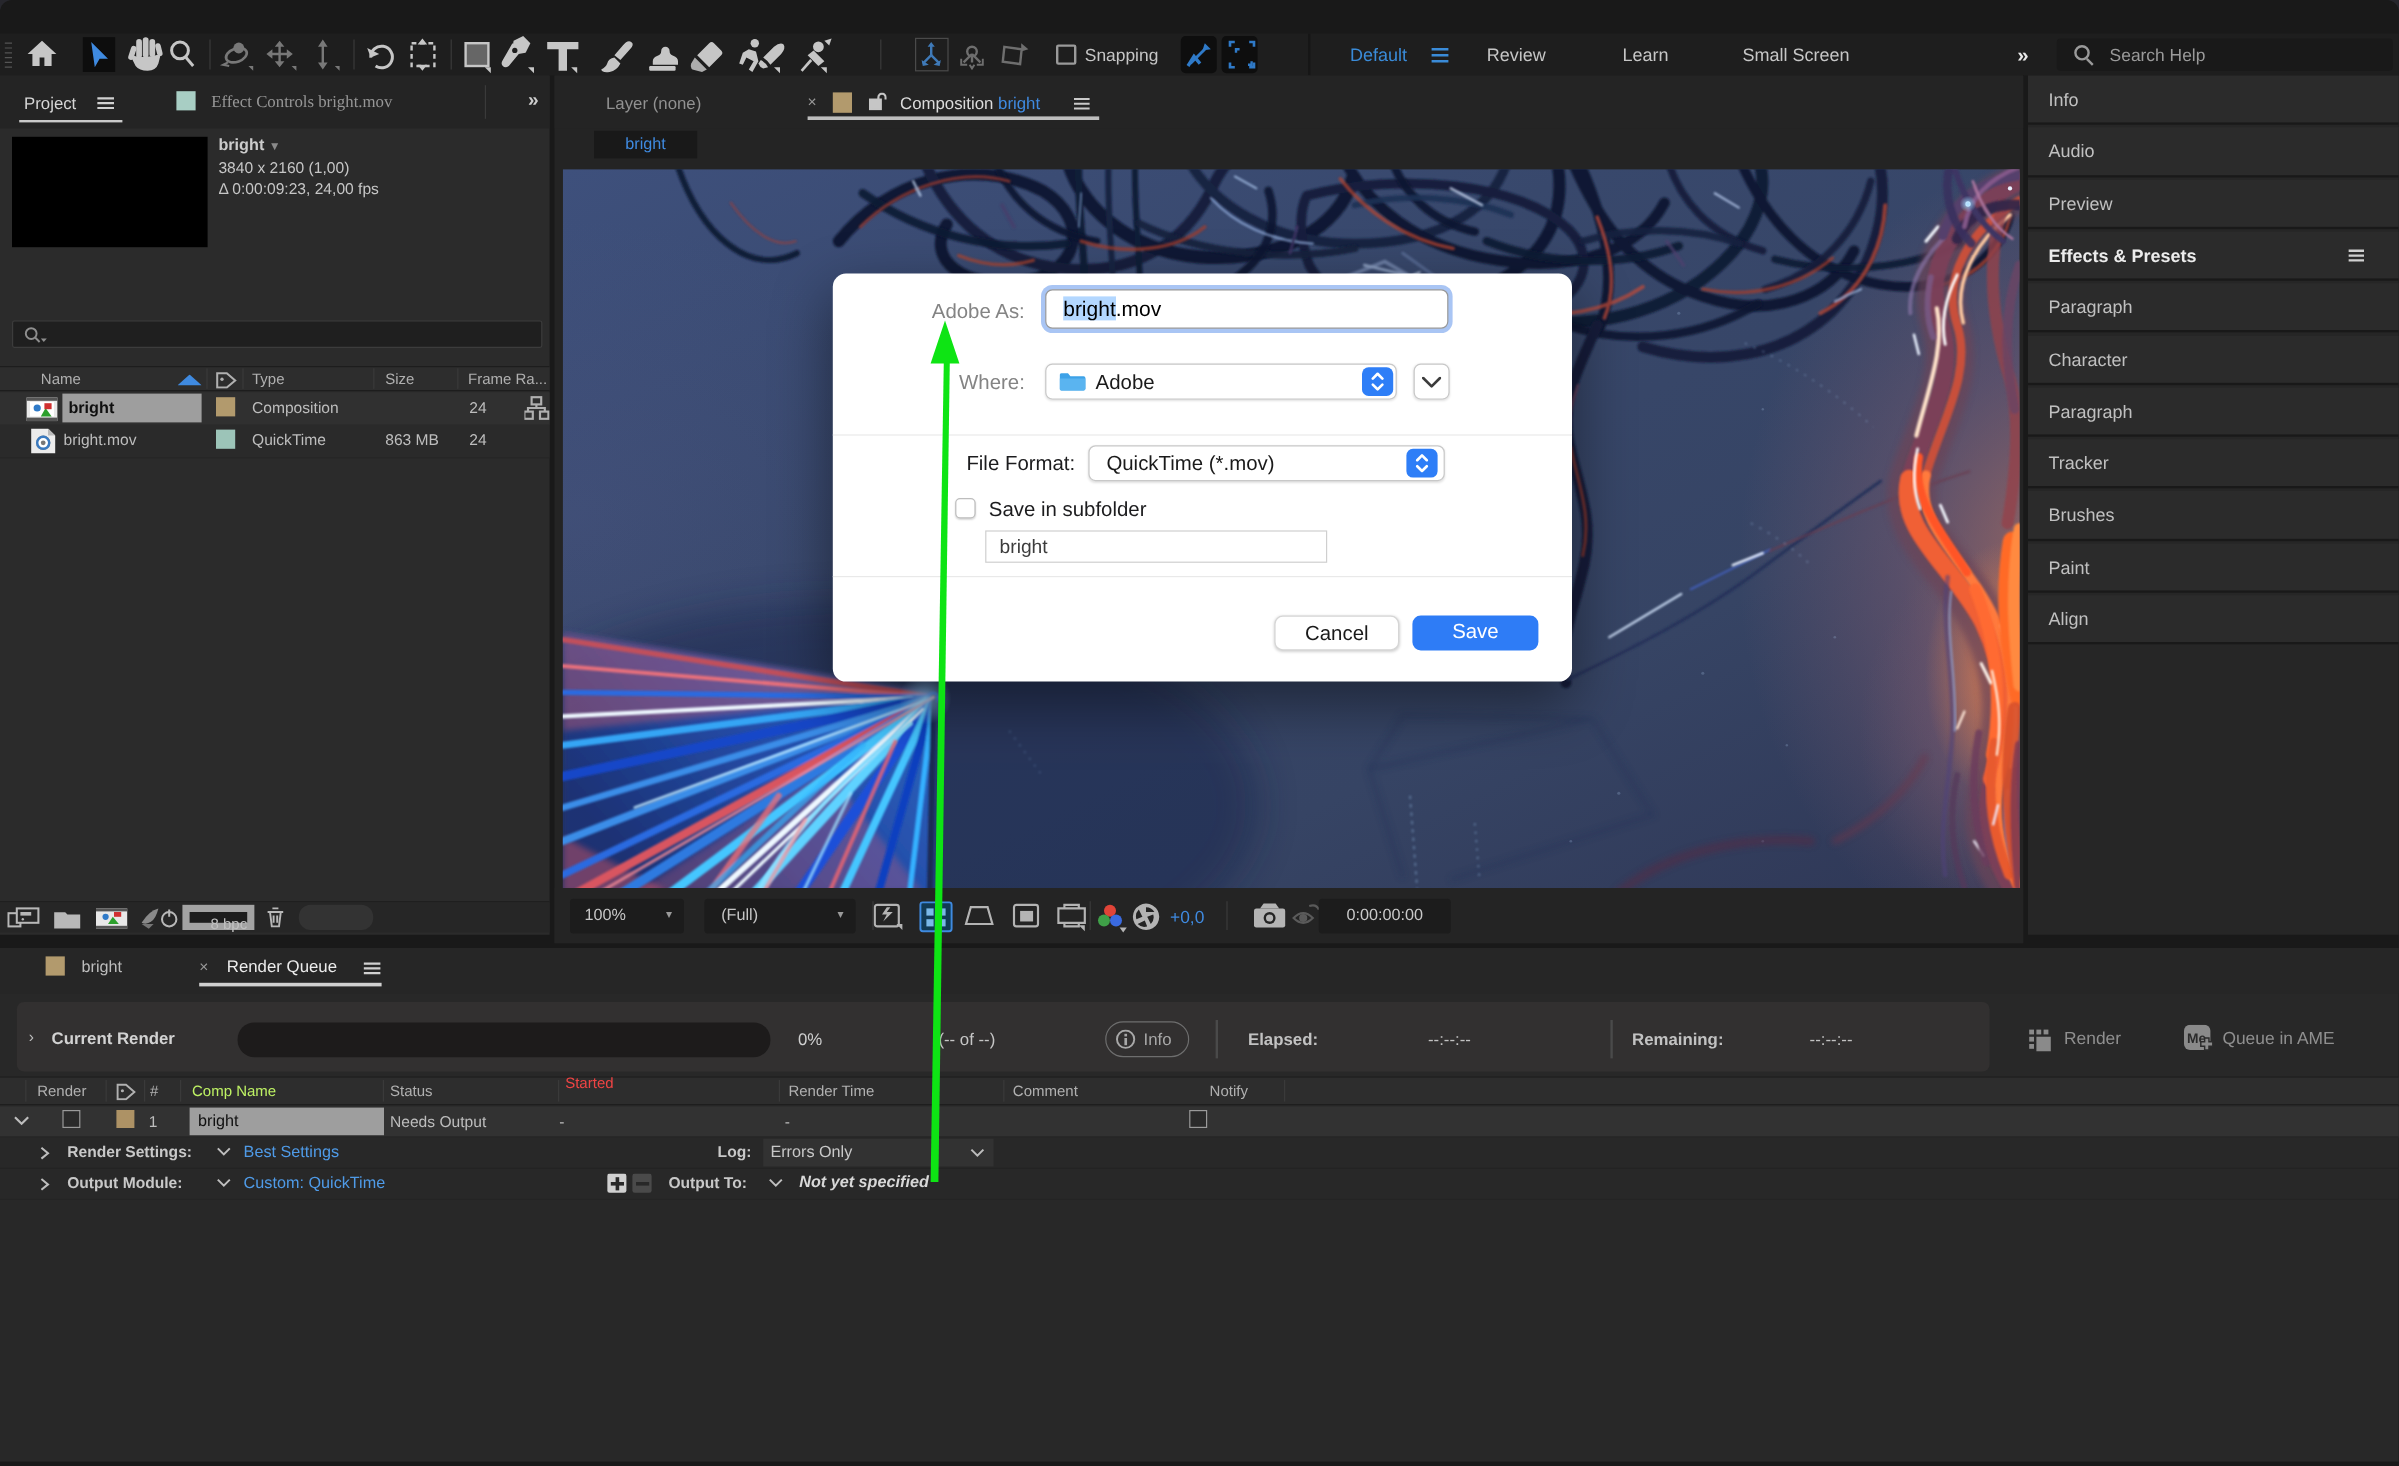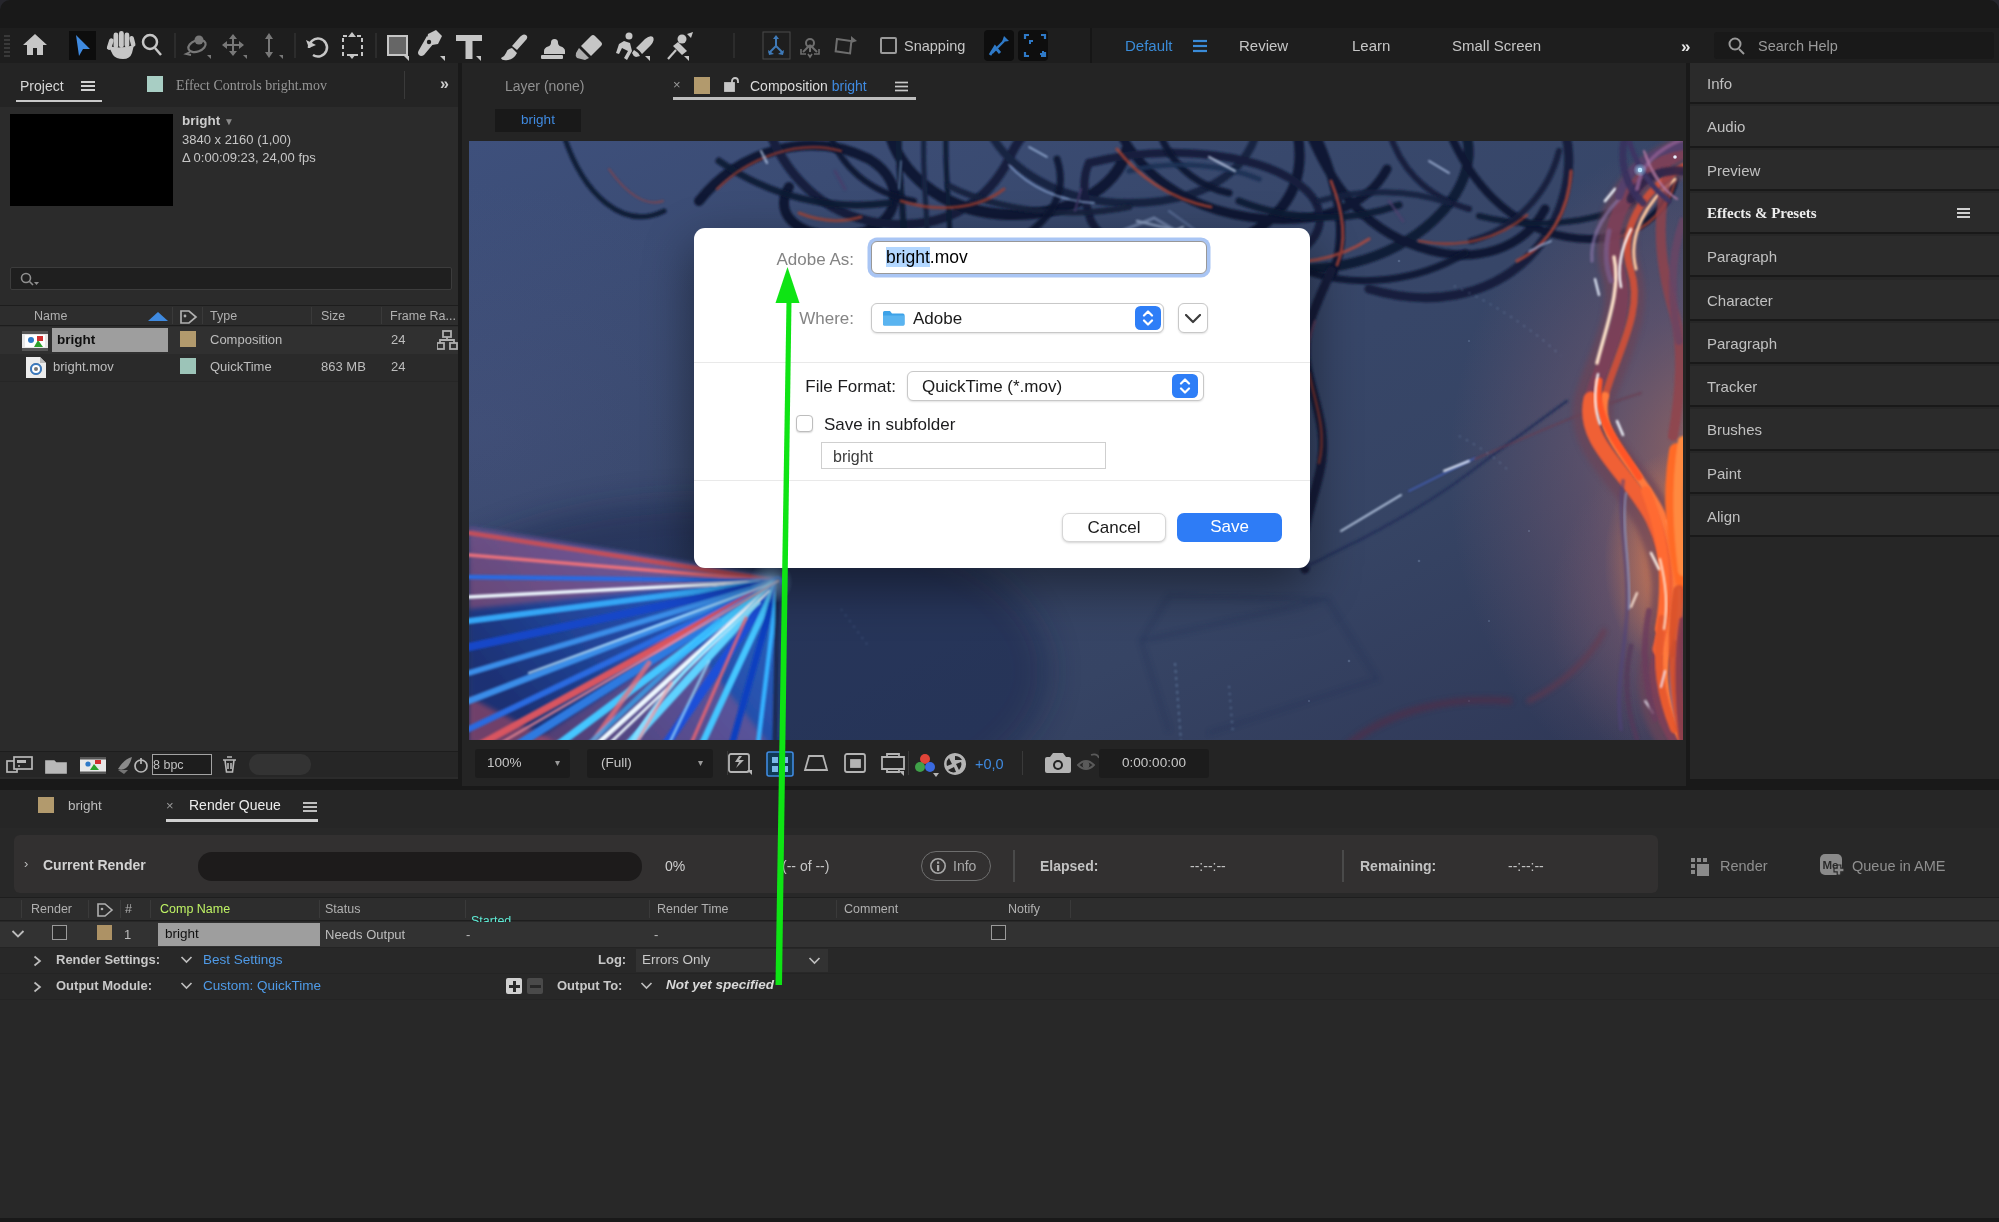--- a/index.html
+++ b/index.html
@@ -263,21 +263,21 @@
     </g>
     <g fill="#8a8a8a">
       <path d="M112 14 q6 -10 14 -12 q-2 8 -6 11 q-4 3 -8 1 Z"></path>
       <path d="M112 15 l10 0 l-4 4 Z" opacity=".8"></path>
     </g>
     <g fill="none" stroke="#b8b8b8" stroke-width="1.7">
           <circle cx="135" cy="11" r="6"></circle>
           <line x1="135" y1="3" x2="135" y2="9"></line>
         </g>
   </svg>
-  <div class="abs" style="left:152px;top:691px;width:60px;height:21px;background:#1d1d1d;border:1px solid #a3a3a3;text-align:left;font-size:12.5px;color:#c0c0c0;line-height:20px;">8 bpc</div>
+  <div class="abs" style="left:152px;top:691px;width:60px;height:21px;background:#1d1d1d;border:6px solid #a3a3a3;text-align:right;font-size:12.5px;color:#c0c0c0;line-height:20px;">8 bpc</div>
   <svg class="abs" style="left:221px;top:692px" width="18" height="19">
         <g fill="none" stroke="#b8b8b8" stroke-width="1.6">
           <path d="M2 5 h13 M4 5 l1.5 12 h6 L13 5 M6 2 h5 M7 8 v6 M10 8 v6"></path>
         </g>
       </svg>
   <div class="abs" style="left:249px;top:691px;width:62px;height:21px;background:#333333;border-radius:10px;"></div>
 </div>
 
 <div id="comppanel" class="abs">
   <div class="abs tabbar" style="left:0;top:0;width:1224px;height:44px;"></div>
@@ -615,21 +615,21 @@
 
 <div id="rightpanel" class="abs"></div>
 <div id="rprows" class="abs" style="left:1690px;top:63px;width:309px;height:716px;">
       <div style="position:absolute;left:0;top:0.0px;width:309px;height:41.3px;background:#2b2b2b;border-bottom:2px solid #191919;"></div>
       <div style="position:absolute;left:17px;top:12px;font-size:15px;color:#c0c0c0;">Info</div>
       <div style="position:absolute;left:0;top:43.3px;width:309px;height:41.3px;background:#2b2b2b;border-bottom:2px solid #191919;"></div>
       <div style="position:absolute;left:17px;top:55.3px;font-size:15px;color:#c0c0c0;">Audio</div>
       <div style="position:absolute;left:0;top:86.6px;width:309px;height:41.3px;background:#2b2b2b;border-bottom:2px solid #191919;"></div>
       <div style="position:absolute;left:17px;top:98.6px;font-size:15px;color:#c0c0c0;">Preview</div>
       <div style="position:absolute;left:0;top:129.9px;width:309px;height:41.3px;background:#2b2b2b;border-bottom:2px solid #191919;"></div>
-      <div style="position:absolute;left:17px;top:141.89999999999998px;font-size:15px;color:#ececec;font-weight:bold;font-family:Liberation Serif, serif;">Effects &amp; Presets</div>
+      <div style="position:absolute;left:17px;top:141.89999999999998px;font-size:15px;color:#ececec;font-weight:bold;">Effects &amp; Presets</div>
       <svg style="position: absolute; left: 267px; top: 143.9px;" width="14" height="12">
         <g stroke="#d0d0d0" stroke-width="2">
           <line x1="0" y1="2" x2="13" y2="2"></line>
           <line x1="0" y1="6" x2="13" y2="6"></line>
           <line x1="0" y1="10" x2="13" y2="10"></line>
         </g>
       </svg>
       <div style="position:absolute;left:0;top:173.2px;width:309px;height:41.3px;background:#2b2b2b;border-bottom:2px solid #191919;"></div>
       <div style="position:absolute;left:17px;top:185.2px;font-size:15px;color:#c0c0c0;">Paragraph</div>
       <div style="position:absolute;left:0;top:216.5px;width:309px;height:41.3px;background:#2b2b2b;border-bottom:2px solid #191919;"></div>
@@ -703,21 +703,21 @@
 
   <div class="abs" style="left:0;top:107px;width:1999px;height:24px;background:#2d2d2d;border-top:1px solid #1e1e1e;border-bottom:1px solid #1e1e1e;"></div>
   <div class="abs t12" style="left:31px;top:112px;color:#b0b0b0;">Render</div>
   <svg class="abs" style="left:96px;top:112px" width="19" height="15">
         <path d="M2 2 L9 2 L16 8 L9 14 L2 14 Z" fill="none" stroke="#b0b0b0" stroke-width="1.6"></path>
         <circle cx="6" cy="7" r="1.3" fill="#b0b0b0"></circle>
       </svg>
   <div class="abs t12" style="left:125px;top:112px;color:#b0b0b0;">#</div>
   <div class="abs t12" style="left:160px;top:112px;color:#bef264;">Comp Name</div>
   <div class="abs t12" style="left:325px;top:112px;color:#b0b0b0;">Status</div>
-  <div class="abs t12" style="left:471px;top:124px;color:#5eead4;">Started</div>
+  <div class="abs t12" style="left:471px;top:106px;color:#ef4444;">Started</div>
   <div class="abs t12" style="left:657px;top:112px;color:#b0b0b0;">Render Time</div>
   <div class="abs t12" style="left:844px;top:112px;color:#b0b0b0;">Comment</div>
   <div class="abs t12" style="left:1008px;top:112px;color:#b0b0b0;">Notify</div>
   <div class="abs sep-v" style="left:21px;top:110px;height:18px;"></div>
   <div class="abs sep-v" style="left:88px;top:110px;height:18px;"></div>
   <div class="abs sep-v" style="left:120px;top:110px;height:18px;"></div>
   <div class="abs sep-v" style="left:150px;top:110px;height:18px;"></div>
   <div class="abs sep-v" style="left:319px;top:110px;height:18px;"></div>
   <div class="abs sep-v" style="left:465px;top:110px;height:18px;"></div>
   <div class="abs sep-v" style="left:649px;top:110px;height:18px;"></div>

